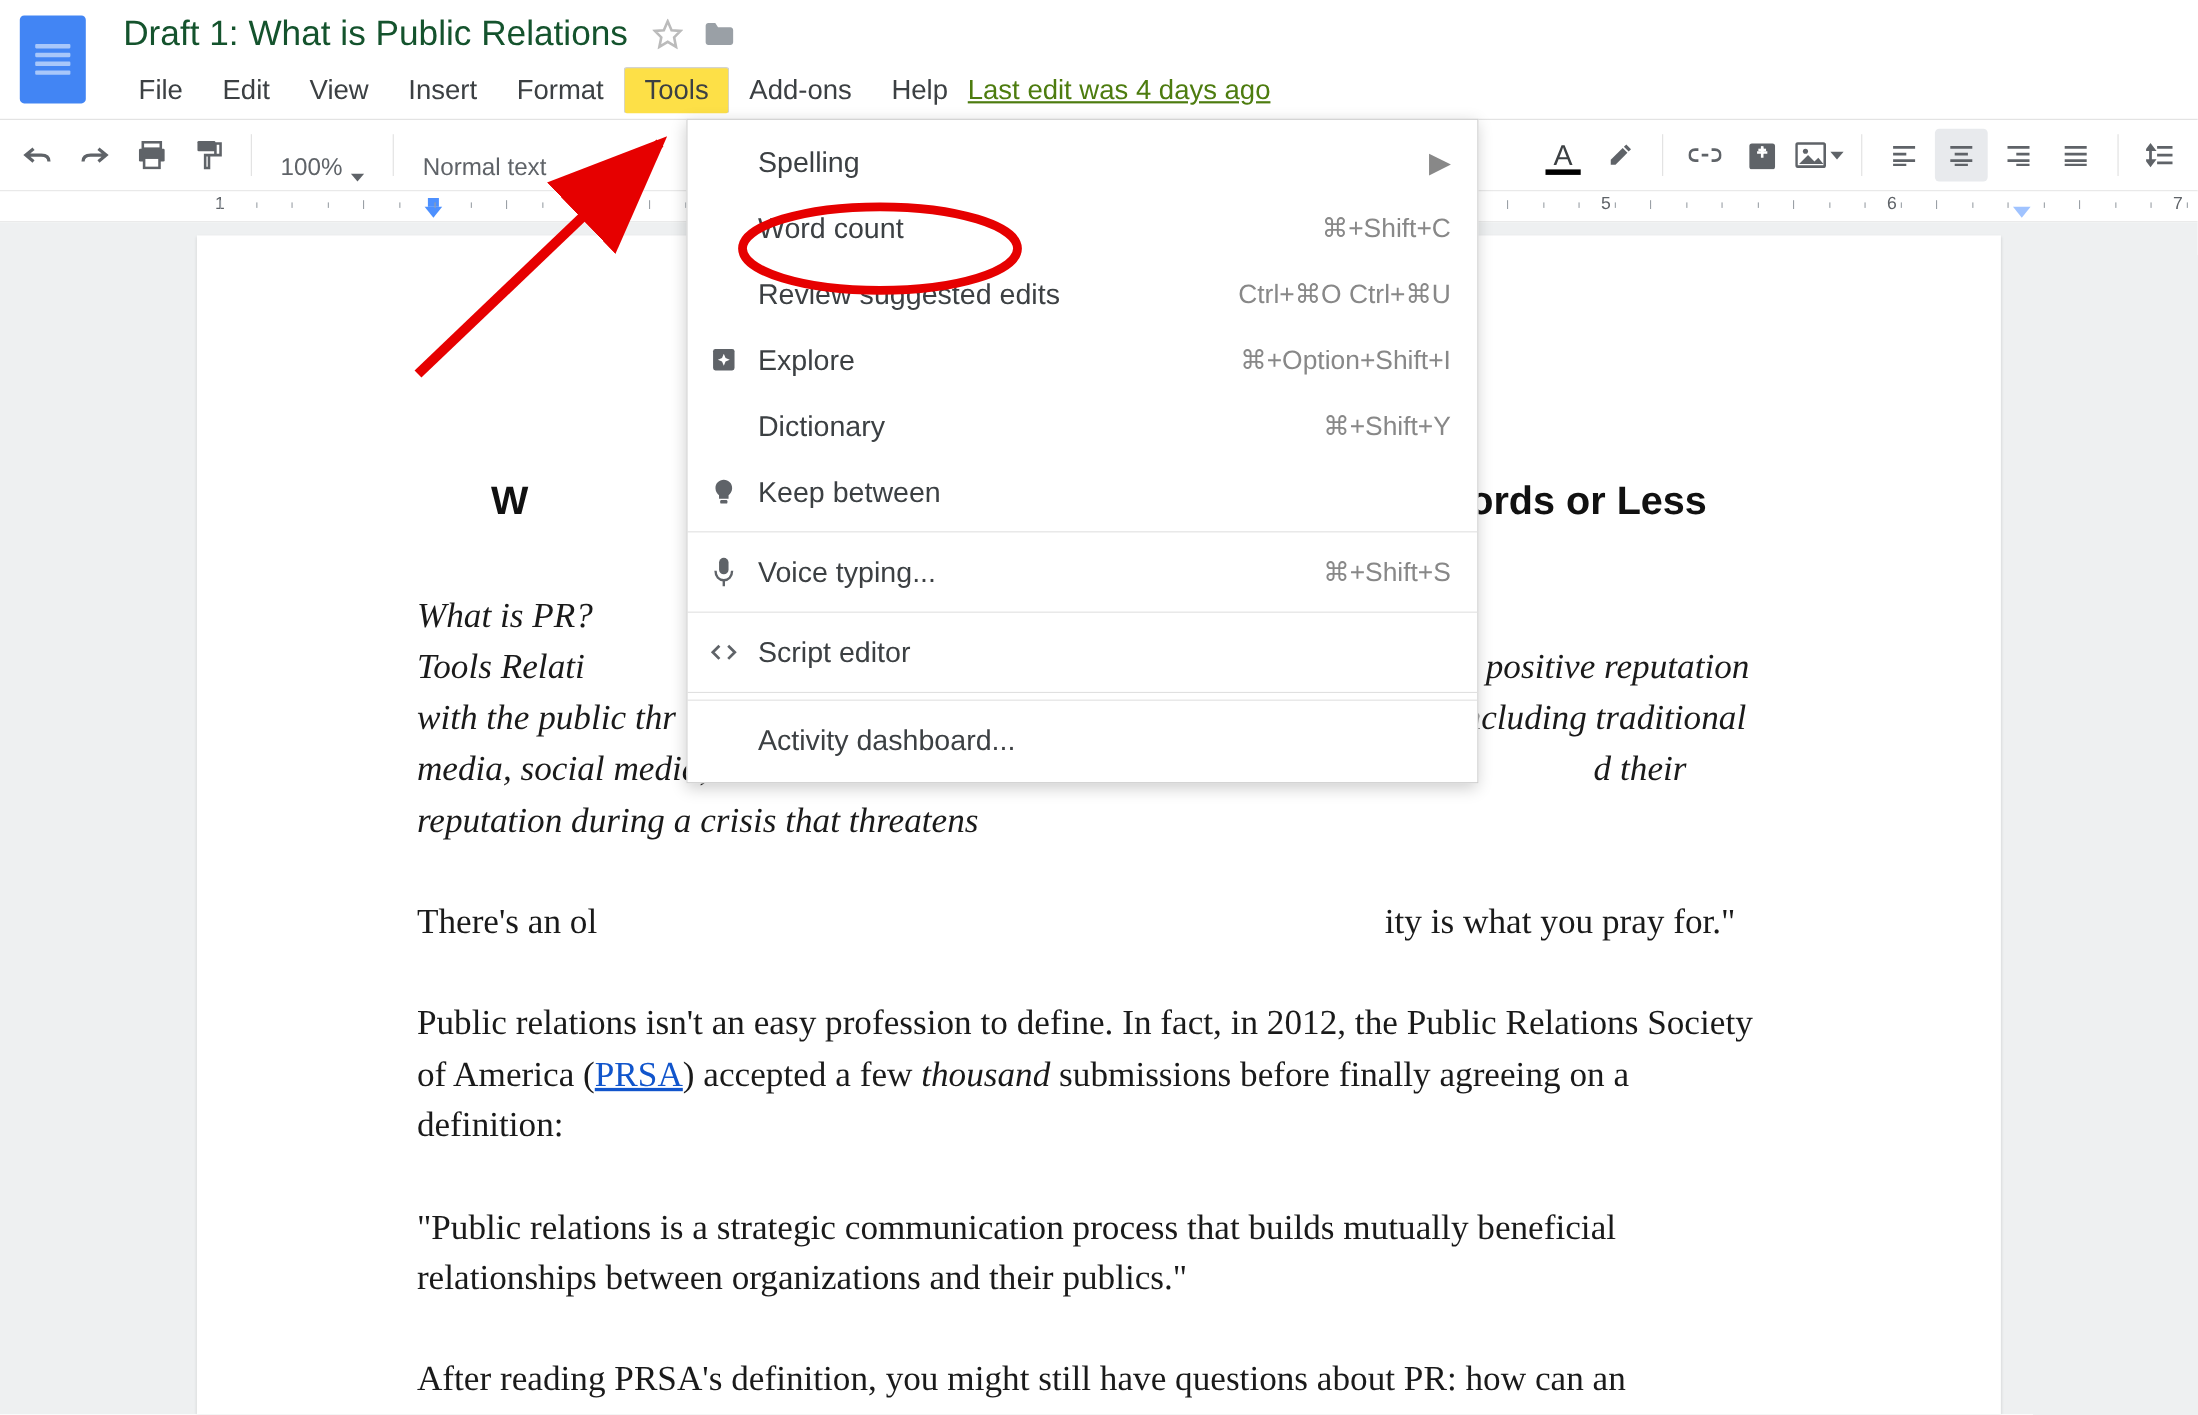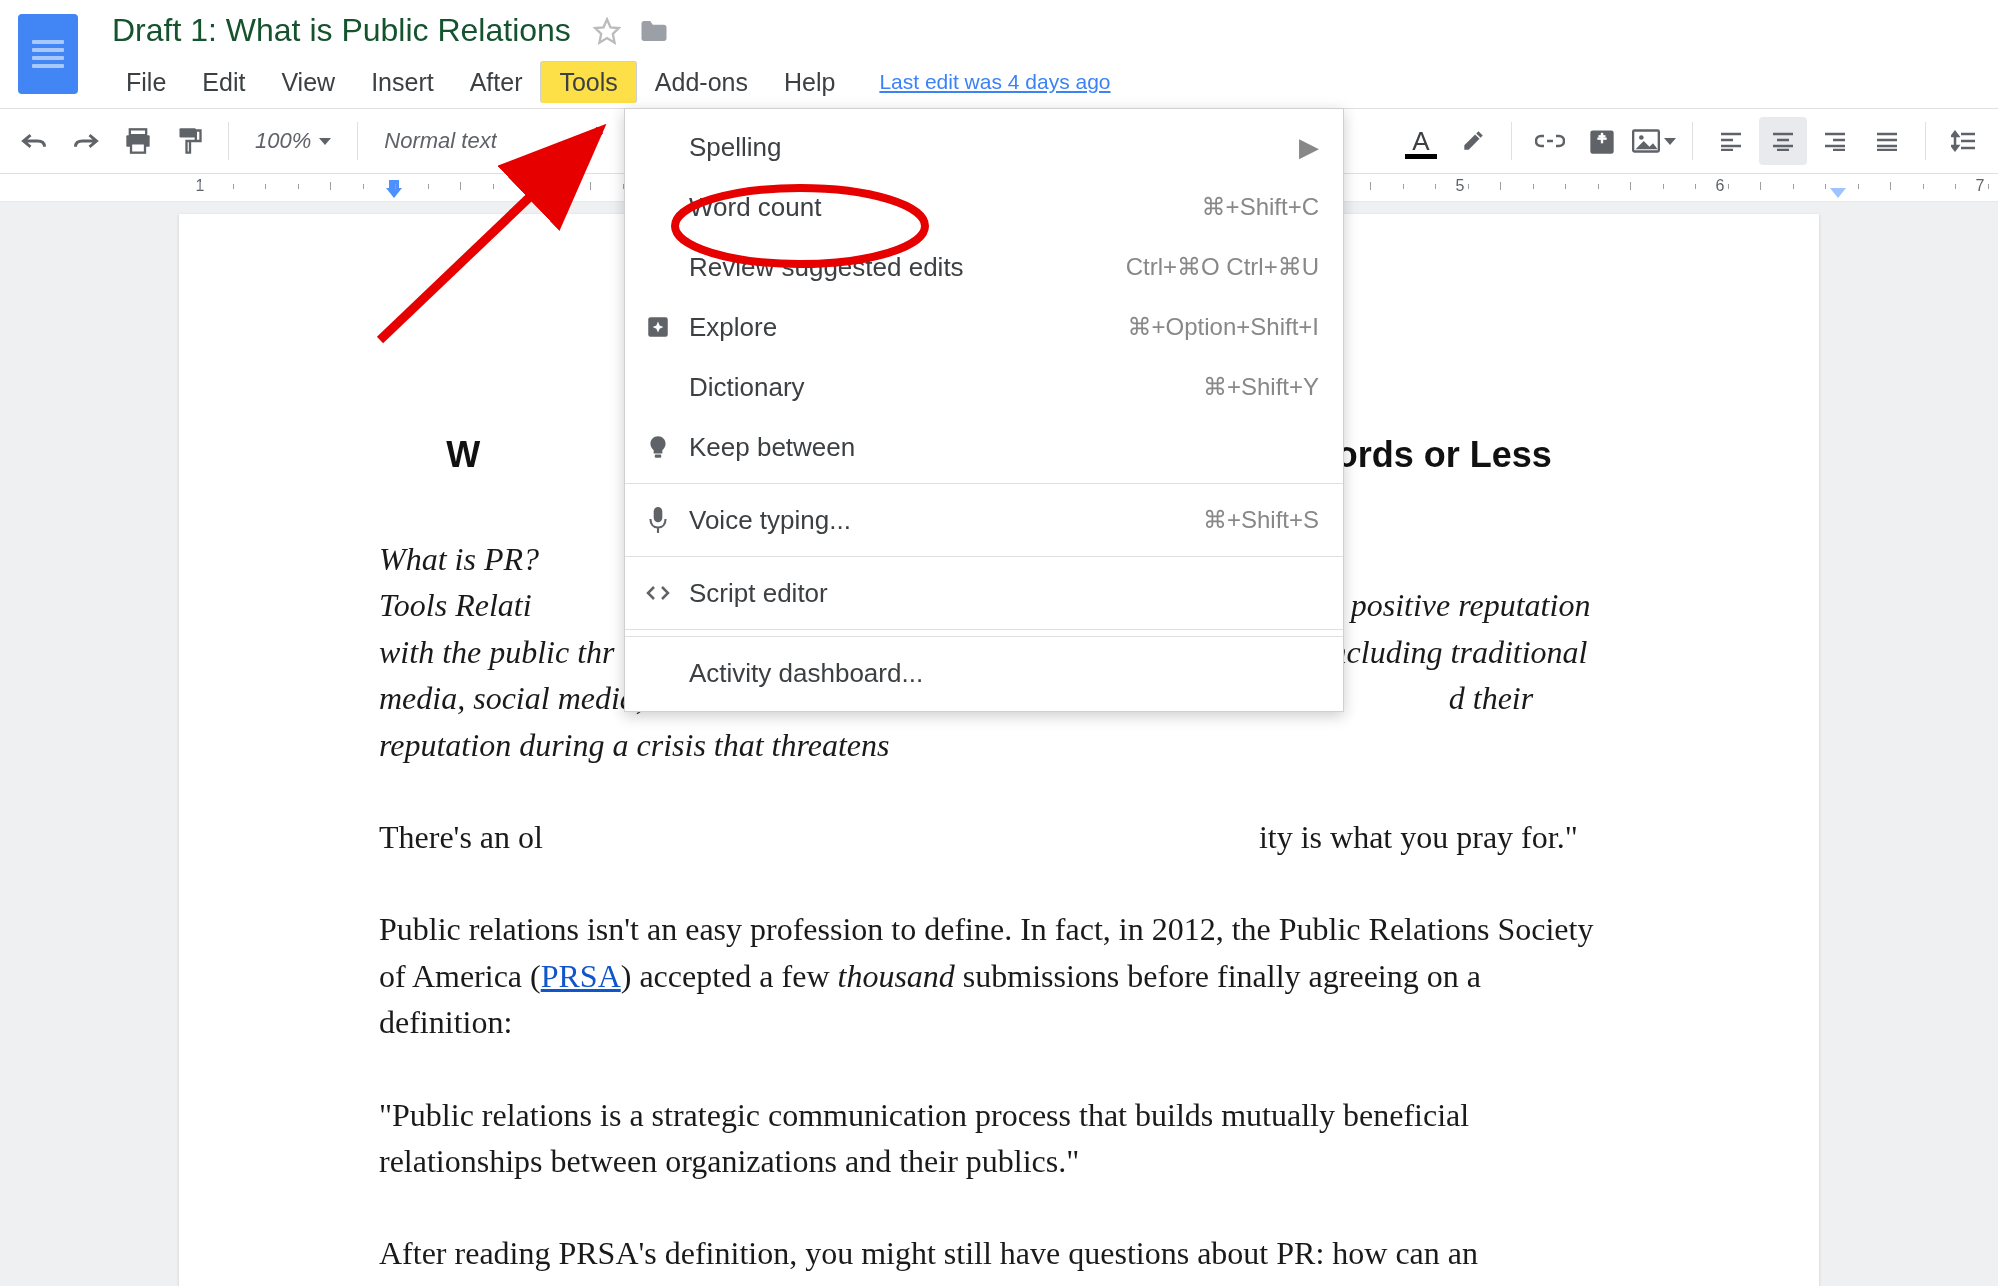--- a/index.html
+++ b/index.html
@@ -57,24 +57,23 @@
     border-radius: 3px;
   }
   .menu-item.open {
     border: 1px solid #d0d0d0;
     border-bottom: none;
     background: #fde047;
     position: relative;
     z-index: 12;
   }
   .last-edit {
-    margin-left: 26px;
-    color: #3b82f6;
+    color: #4d7c0f;
     text-decoration: underline;
-    font-size: 21px;
+    font-size: 25px;
   }
   
   .toolbar {
     border-top: 1px solid #e0e0e0;
     border-bottom: 1px solid #e0e0e0;
     background: #fff;
     height: 66px;
     display: flex;
     align-items: center;
     padding: 0 10px;
@@ -91,26 +90,25 @@
     cursor: pointer;
   }
   .tb-sep {
     width: 1px;
     height: 38px;
     background: #e0e0e0;
     margin: 0 10px;
   }
   .tb-select {
     display: flex;
-    align-items: center;
+    align-items: flex-end;
     gap: 8px;
     padding: 0 12px;
     height: 48px;
     cursor: pointer;
-    font-style: italic;
   }
   .tb-btn.active { background: #e8eaed; }
   .txt-color-btn {
     position: relative;
     width: 48px; height: 48px;
     display:flex;align-items:center;justify-content:center;
   }
   .txt-color-btn .letter { font-size: 26px; font-weight: 400; color: #3c4043; }
   .txt-color-btn .bar {
     position: absolute;
@@ -268,21 +266,21 @@
         <svg width="30" height="26" viewBox="0 0 24 20" fill="#9aa0a6">
             <path d="M2 4 C2 2.9 2.9 2 4 2 L9 2 L11 5 L20 5 C21.1 5 22 5.9 22 7 L22 16 C22 17.1 21.1 18 20 18 L4 18 C2.9 18 2 17.1 2 16 Z"></path>
           </svg>
       </span>
     </div>
     <div class="menu-bar">
       <span class="menu-item">File</span>
       <span class="menu-item">Edit</span>
       <span class="menu-item">View</span>
       <span class="menu-item">Insert</span>
-      <span class="menu-item">After</span>
+      <span class="menu-item">Format</span>
       <span class="menu-item open">Tools</span>
       <span class="menu-item">Add-ons</span>
       <span class="menu-item">Help</span>
       <span class="last-edit">Last edit was 4 days ago</span>
     </div>
   </div>
 </div>
 
 <div class="toolbar">
   <div class="tb-btn">

